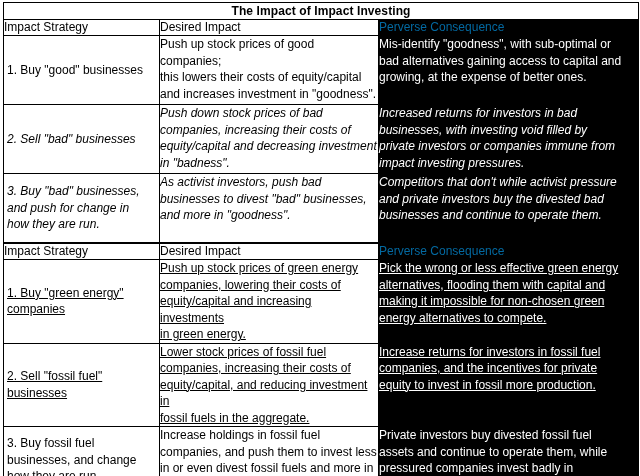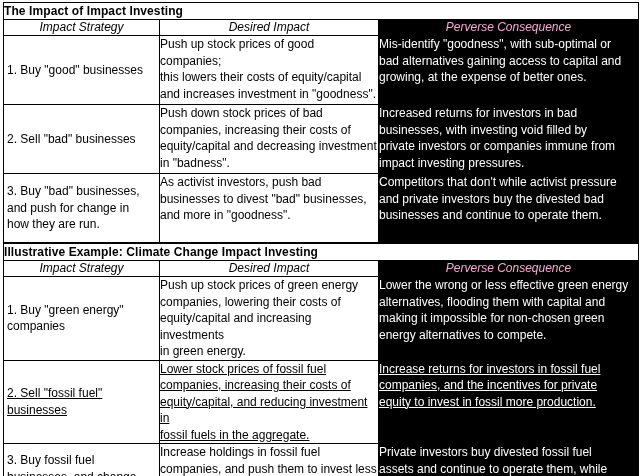--- a/index.html
+++ b/index.html
@@ -31,44 +31,42 @@
     vertical-align: top;
     padding: 0;
     background: #ffffff;
   }
   .col-strategy { width: 156px; }
   .col-desired  { width: 219px; }
   .col-perverse { width: 260px; }
 
   
   td.section-title {
-    text-align: left;
+    text-align: center;
     font-weight: bold;
     font-size: 12px;
     line-height: 16px;
     height: 16px;
     padding: 1px 0 1px 0;
     border-top: 2px solid #000000;
     border-bottom: 1px solid #000000;
     letter-spacing: 0.1px;
     white-space: nowrap;
   }
   
   td.colhead {
-    text-align: center;
-    font-style: italic;
     font-size: 12px;
     line-height: 15px;
     height: 15px;
     padding: 0;
     white-space: nowrap;
   }
   td.colhead.dark {
     background: #000000;
-    color: #f9a8d4;
+    color: #0369a1;
     border-left: 1px solid #000000;
     border-right: 1px solid #000000;
   }
   
   td.cell {
     font-size: 12px;
     line-height: 16.5px;
     padding: 1px 2px 2px 3px;
   }
   td.cell.dark {
@@ -76,22 +74,22 @@
     color: #ffffff;
   }
   td.cell.strategy {
     vertical-align: middle;
     padding-left: 3px;
   }
   .txt { display: block; white-space: pre-line; }
 
   
   tr.r-tall  td { height: 68px; }
-  tr.r-mid   td { height: 68px; }
-  tr.r-s2a   td { height: 76px; }
+  tr.r-mid   td { height: 68px; font-style: italic; }
+  tr.r-s2a   td { height: 76px; text-decoration: underline; }
   tr.r-s2b   td { height: 69px; text-decoration: underline; }
   tr.r-s2c   td { height: 64px; }
 </style>
 </head>
 <body>
 
 <div class="sheet">
 
   <table class="grid">
     <colgroup>
@@ -164,41 +162,38 @@
   </table>
 
   <table class="grid">
     <colgroup>
       <col class="col-strategy">
         <col class="col-desired">
         <col class="col-perverse">
     </colgroup>
     <tbody>
       <tr>
-        <td class="section-title" colspan="3">Illustrative Example: Climate Change Impact Investing</td>
-      </tr>
-      <tr>
         <td class="colhead">Impact Strategy</td>
         <td class="colhead">Desired Impact</td>
         <td class="colhead dark">Perverse Consequence</td>
       </tr>
 
       <tr class="r-s2a">
         <td class="cell strategy">
             <span class="txt">1. Buy "green energy"
 companies</span>
           </td>
         <td class="cell">
             <span class="txt">Push up stock prices of green energy
 companies, lowering their costs of
 equity/capital and increasing investments
 in green energy.</span>
           </td>
         <td class="cell dark">
-            <span class="txt">Lower the wrong or less effective green energy
+            <span class="txt">Pick the wrong or less effective green energy
 alternatives, flooding them with capital and
 making it impossible for non-chosen green
 energy alternatives to compete.</span>
           </td>
       </tr>
 
       <tr class="r-s2b">
         <td class="cell strategy">
             <span class="txt">2. Sell "fossil fuel"
 businesses</span>

